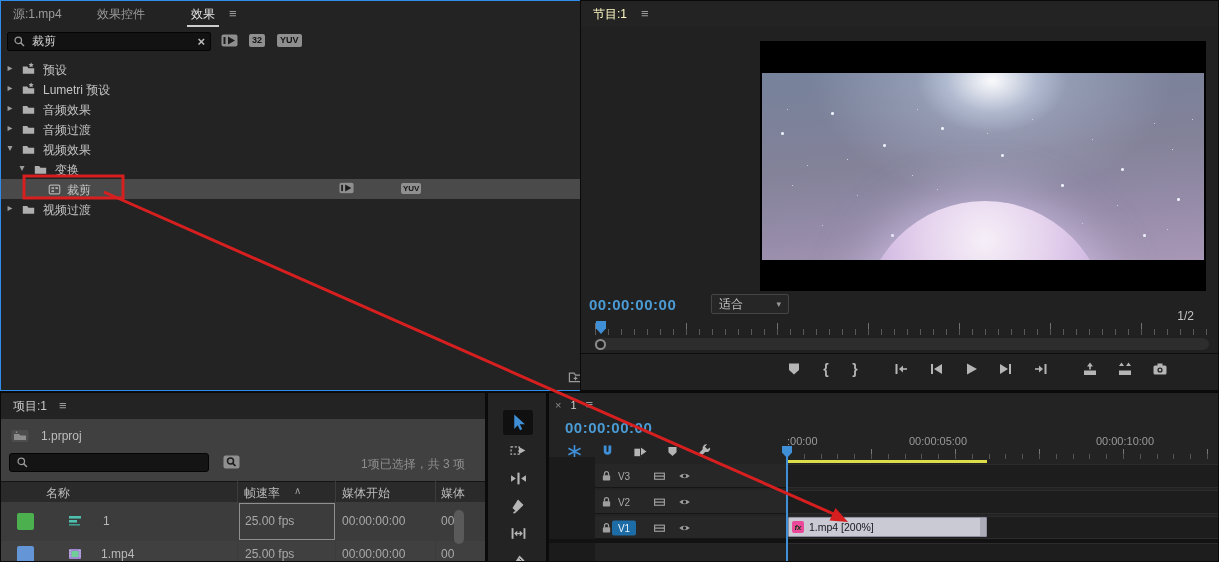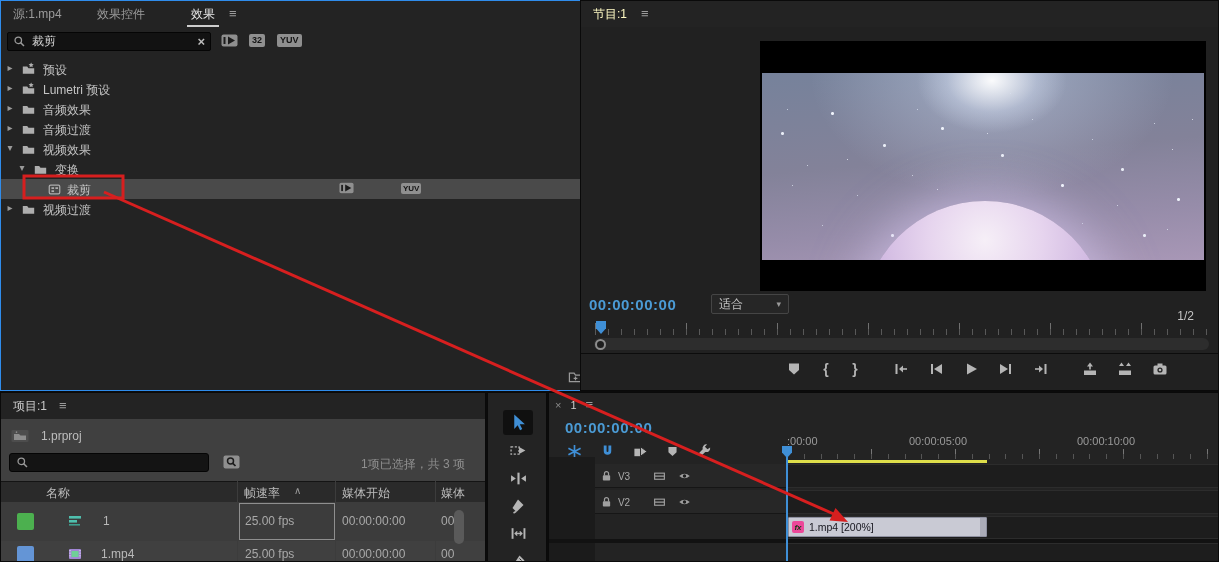--- a/index.html
+++ b/index.html
@@ -513,21 +513,21 @@
     <svg class="tl-ic" style="width:13px">
         <use href="#i-marker"></use>
       </svg>
     <svg class="tl-ic">
         <use href="#i-wrench"></use>
       </svg>
   </div>
 
   <span class="tl-rlabel" style="left:238px">:00:00</span>
   <span class="tl-rlabel" style="left:360px;width:96px;text-align:left">00:00:05:00</span>
-  <span class="tl-rlabel" style="left:528px;width:96px;">00:00:10:00</span>
+  <span class="tl-rlabel" style="left:528px;width:96px;text-align:center">00:00:10:00</span>
   <div class="abs" id="tl-ticks"></div>
   <div class="abs" id="tl-render" style="background: rgb(222, 222, 74);"></div>
 
   <div class="abs" id="tl-leftstrip"></div>
 
   <div class="th-cell" style="top:71px;height:24px">
     <svg class="thdr-ic" style="left:5px">
         <use href="#i-lock"></use>
       </svg>
     <span class="tnamebox">V3</span>
@@ -547,20 +547,32 @@
     <span class="tnamebox">V2</span>
     <svg class="thdr-ic" style="left:58px">
         <use href="#i-sync"></use>
       </svg>
     <svg class="thdr-ic" style="left:82px;width:15px">
         <use href="#i-eye"></use>
       </svg>
   </div>
   <div class="lane" style="top:97px;height:24px"></div>
 
+  <div class="th-cell" style="top:123px;height:23px">
+    <svg class="thdr-ic" style="left:5px">
+        <use href="#i-lock"></use>
+      </svg>
+    <span class="tnamebox target">V1</span>
+    <svg class="thdr-ic" style="left:58px">
+        <use href="#i-sync"></use>
+      </svg>
+    <svg class="thdr-ic" style="left:82px;width:15px">
+        <use href="#i-eye"></use>
+      </svg>
+  </div>
   <div class="lane" style="top:123px;height:23px"></div>
   <div class="abs" id="tl-divider"></div>
 
   <div class="lane" style="top:150px;height:20px"></div>
 
   <div class="abs" id="tl-clip" style="background: rgb(201, 202, 212);">
     <span class="fxb" style="background: #ec4899;">fx</span>
     <span class="clabel">1.mp4 [200%]</span>
   </div>
 

